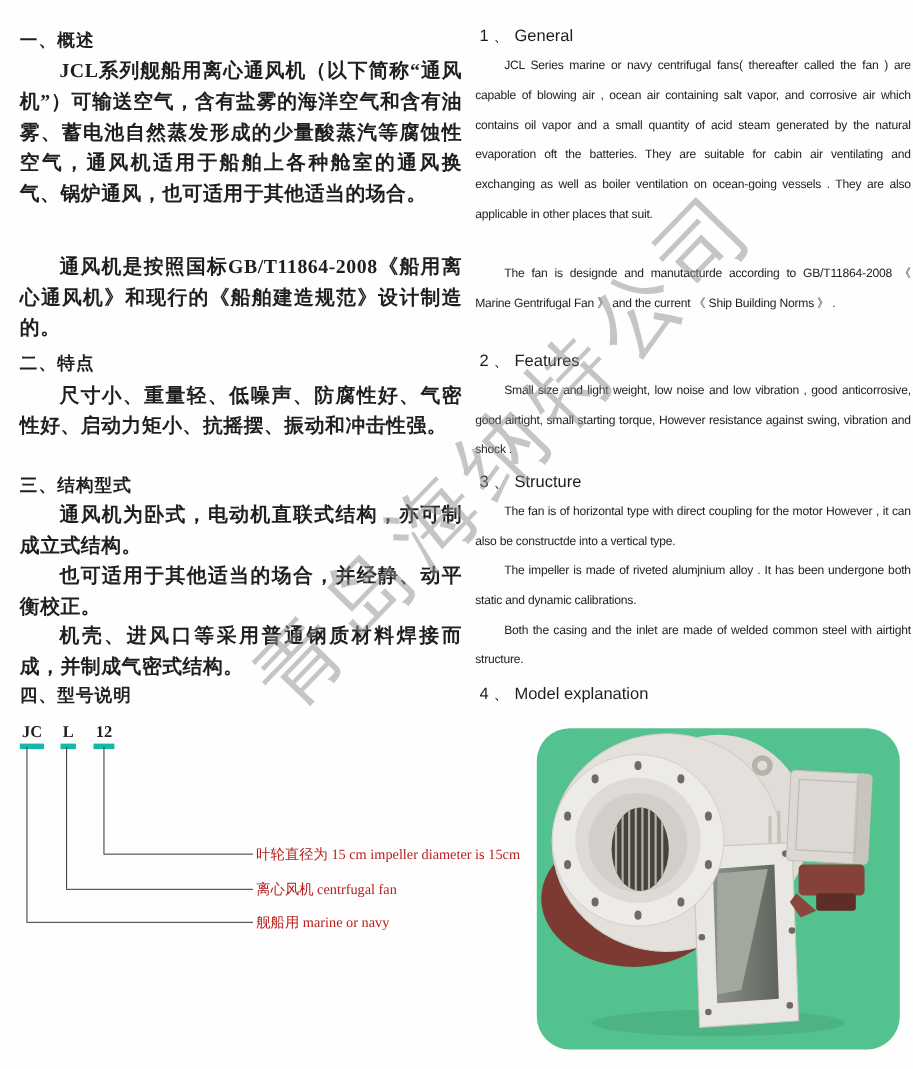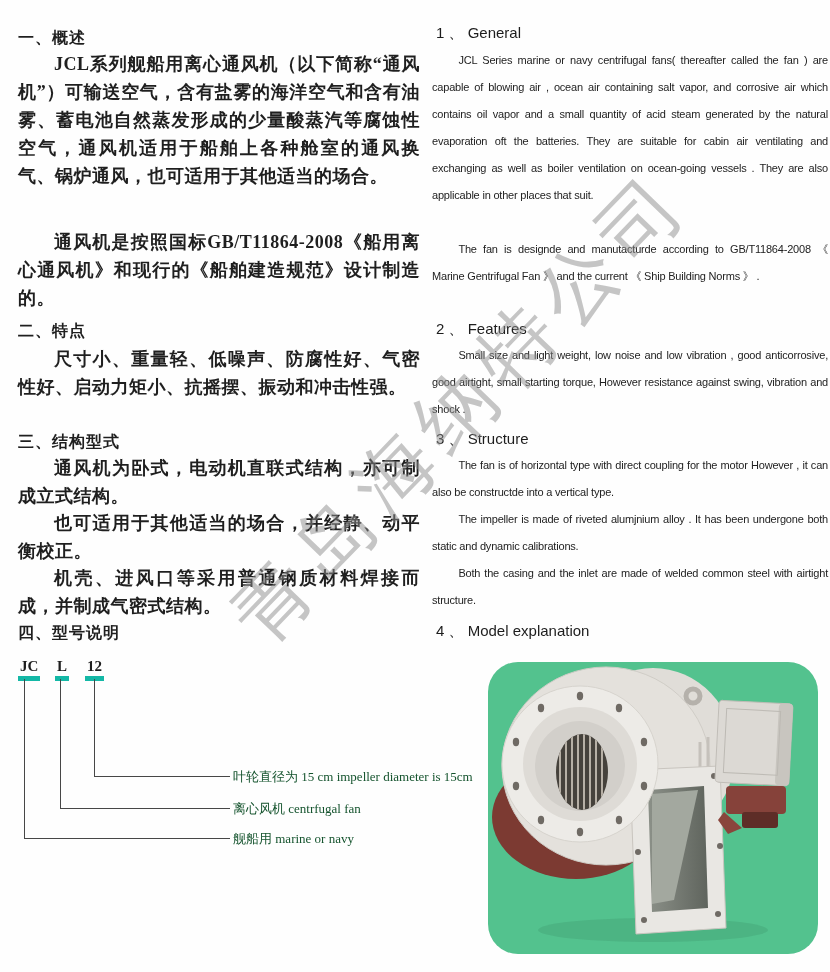--- a/index.html
+++ b/index.html
@@ -22,21 +22,21 @@
   .en{left:432px;width:396px;font-family:"Liberation Sans","DejaVu Sans",sans-serif;
       font-size:11px;line-height:27px;letter-spacing:-0.2px;text-align:justify;color:#222;}
   .en-h{left:432px;width:396px;font-family:"Liberation Sans","DejaVu Sans",sans-serif;
         font-size:15px;line-height:26px;color:#1d1d1d;padding-left:4px;}
   .indent-en{text-indent:2.4em;}
   
   .code{position:absolute;z-index:2;font-size:15px;font-weight:600;
         border-bottom:5px solid #14b8a6;padding:0 2px 1px 2px;}
   .vline{position:absolute;z-index:2;width:1px;background:#474747;}
   .hline{position:absolute;z-index:2;height:1px;background:#474747;}
-  .dlabel{position:absolute;z-index:2;left:233px;font-size:13px;white-space:nowrap;color:#14532d;}
+  .dlabel{position:absolute;z-index:2;left:233px;font-size:13px;white-space:nowrap;color:#b91c1c;}
   
   .photo{position:absolute;left:488px;top:662px;width:330px;height:292px;
          border-radius:30px;background:#53c28e;z-index:3;overflow:hidden;}
 </style>
 </head>
 <body>
 
 <div class="page">
 
   <div class="blk zh-h" style="top:24px">一、概述</div>

